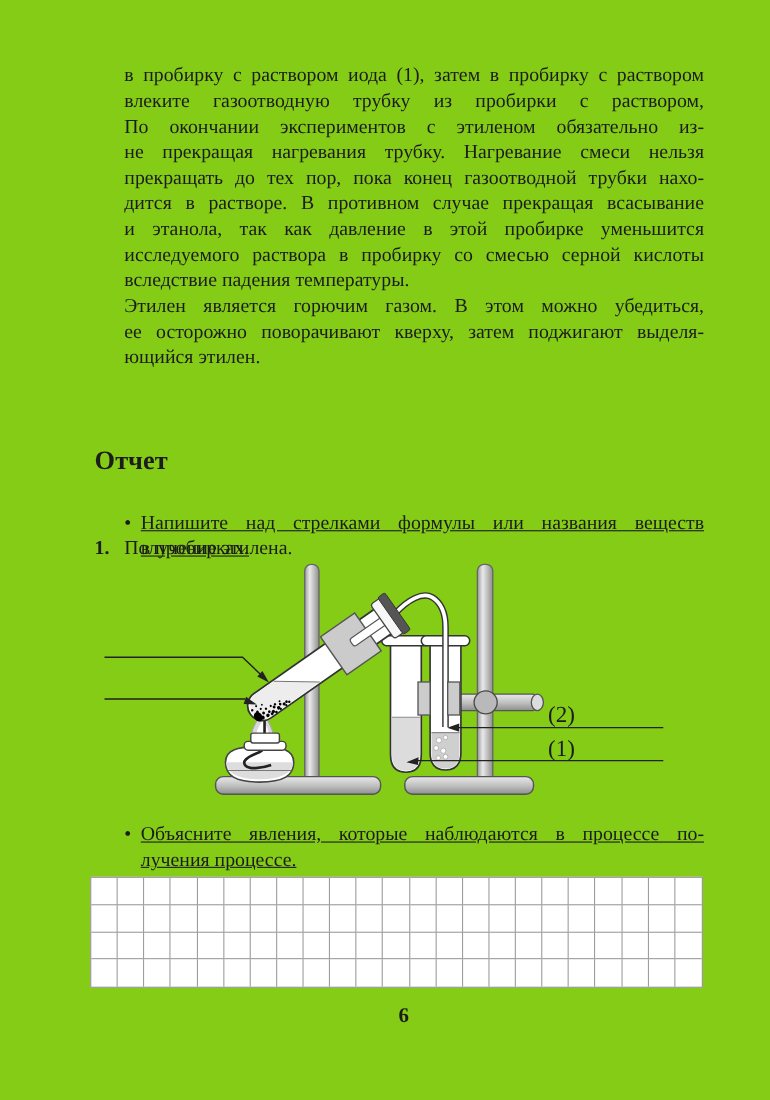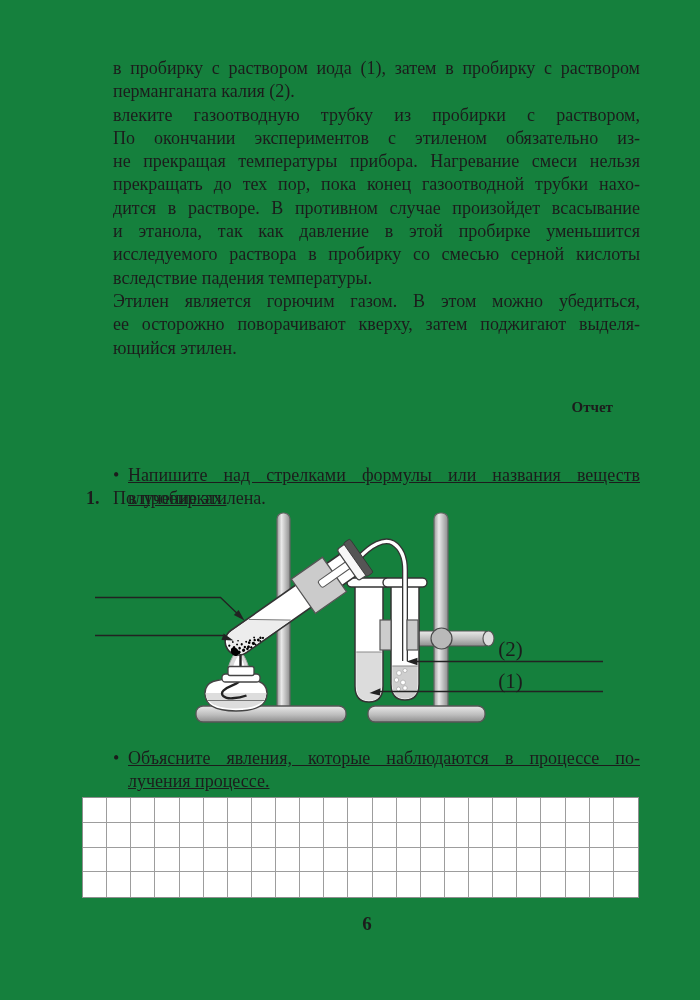--- a/index.html
+++ b/index.html
@@ -1,22 +1,22 @@
 <!DOCTYPE html>
 <html><head>
 <meta charset="utf-8">
 <style>
   html,body{margin:0;padding:0;background:#fff;}
-  #page{position:relative;width:700px;height:1000px;background:#15803d;overflow:hidden;
+  #page{position:relative;width:700px;height:1000px;background:#84cc16;overflow:hidden;
         font-family:"Liberation Serif","DejaVu Serif",serif;color:#1c1c1c;}
   .abs{position:absolute;}
   .tcol{left:113px;width:527px;font-size:18px;}
   .tline{display:block;height:23.3px;line-height:23.3px;text-align:justify;text-align-last:justify;white-space:nowrap;}
   .tline.last{text-align-last:left;}
-  #report-heading{left:86px;top:396px;width:527px;text-align:right;font-weight:bold;font-size:15px;height:23px;line-height:23px;}
+  #report-heading{left:86px;top:408px;width:527px;text-align:left;font-weight:bold;font-size:24px;height:23px;line-height:23px;}
   #task1{left:86px;top:441px;width:554px;font-size:18px;height:23.3px;line-height:23.3px;margin-top:46px;}
   #task1 .num{display:inline-block;width:27px;font-weight:bold;}
   .bullet-item{display:flex;}
   .bullet-item .bmark{width:15px;flex:0 0 15px;}
   .bullet-item .blines{flex:1;text-decoration:underline;}
   #bullet1{top:464px;}
   #bullet2{top:747px;}
   #diagram-svg{left:0;top:500px;}
   #worksheet-grid{left:82px;top:797px;width:557px;height:101px;border:1.4px solid #8f8f8f;
         display:grid;grid-auto-rows:1fr;box-sizing:border-box;background:#fff;}
@@ -26,28 +26,27 @@
   #page-number{left:34px;top:913px;width:666px;text-align:center;font-weight:bold;font-size:19px;}
 </style>
 </head>
 <body>
 
 <div id="page">
 
   <div class="abs tcol" style="top:57px">
     <div>
       <span class="tline">в пробирку с раствором иода (1), затем в пробирку с раствором</span>
-      <span class="tline last">перманганата калия (2).</span>
     </div>
     <div>
       <span class="tline">влеките газоотводную трубку из пробирки с раствором,</span>
       <span class="tline">По окончании экспериментов с этиленом обязательно из-</span>
-      <span class="tline">не прекращая температуры прибора. Нагревание смеси нельзя</span>
+      <span class="tline">не прекращая нагревания трубку. Нагревание смеси нельзя</span>
       <span class="tline">прекращать до тех пор, пока конец газоотводной трубки нахо-</span>
-      <span class="tline">дится в растворе. В противном случае произойдет всасывание</span>
+      <span class="tline">дится в растворе. В противном случае прекращая всасывание</span>
       <span class="tline">и этанола, так как давление в этой пробирке уменьшится</span>
       <span class="tline">исследуемого раствора в пробирку со смесью серной кислоты</span>
       <span class="tline last">вследствие падения температуры.</span>
     </div>
     <div>
       <span class="tline">Этилен является горючим газом. В этом можно убедиться,</span>
       <span class="tline">ее осторожно поворачивают кверху, затем поджигают выделя-</span>
       <span class="tline last">ющийся этилен.</span>
     </div>
   </div>

